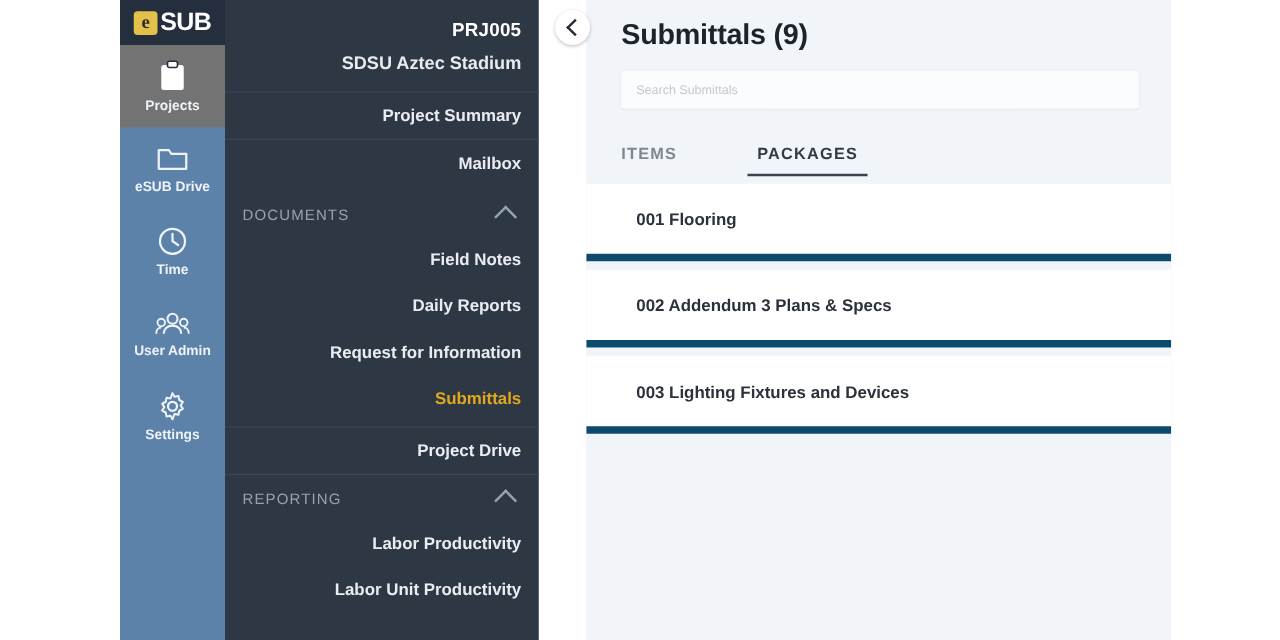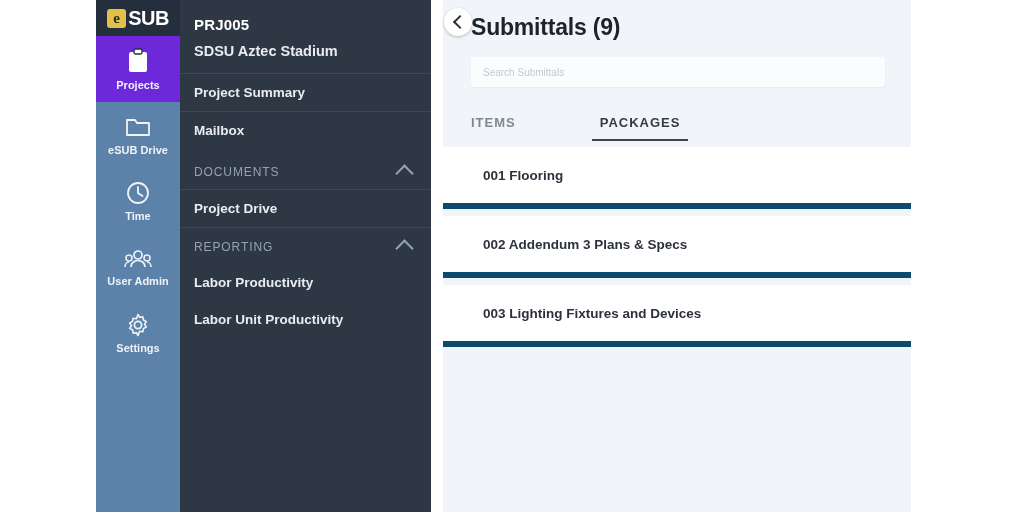--- a/index.html
+++ b/index.html
@@ -65,38 +65,39 @@
     display: flex;
     flex-direction: column;
     align-items: center;
     justify-content: center;
     gap: 5px;
     color: #eef3f8;
     font-size: 11px;
     font-weight: bold;
   }
   .rail-item.active {
-    background: #6d28d9;
+    background: #737373;
     text-align: right;
   }
   .rail-item .ic {
     display: block;
     line-height: 0;
   }
   .rail-item svg { display: block; }
 
   
   .projmenu {
     position: absolute;
     left: 180px;
     top: 0;
     width: 251px;
     height: 512px;
     background: #2e3744;
     overflow: hidden;
+    text-align: right;
   }
   .proj-head {
     padding: 16px 14px 14px 14px;
   }
   .proj-code {
     color: #ffffff;
     font-size: 15px;
     font-weight: bold;
     letter-spacing: 0.2px;
     margin-bottom: 10px;
@@ -129,21 +130,21 @@
     border-top: 2px solid #97a2b0;
     transform: rotate(45deg);
     margin-right: 6px;
     margin-top: 4px;
   }
   .sect-body { padding-bottom: 4px; }
 
   
   .content {
     position: absolute;
-    left: 443px;
+    left: 469px;
     top: 0;
     width: 468px;
     height: 512px;
     background: #f1f4f8;
     overflow: hidden;
   }
   .content-title {
     padding: 14px 0 0 28px;
     font-size: 23px;
     font-weight: bold;
@@ -159,21 +160,21 @@
     align-items: center;
     padding: 0 12px;
     color: #c3c9d2;
     font-size: 10px;
     box-shadow: 0 1px 2px rgba(30,40,60,0.05);
   }
   .tabs {
     margin: 14px 26px 0 28px;
     display: flex;
     align-items: flex-end;
-    gap: 76px;
+    gap: 56px;
     height: 40px;
   }
   .tab {
     font-size: 13px;
     font-weight: bold;
     letter-spacing: 1px;
     color: #7f8792;
     padding-bottom: 9px;
     border-bottom: 2px solid transparent;
   }
@@ -299,20 +300,26 @@
     <div class="divline"></div>
 
     <div class="sect-body">
       <div class="menu-link">Mailbox</div>
     </div>
 
     <div class="sect-head">
       <span>DOCUMENTS</span>
       <span class="chev-up"></span>
     </div>
+    <div class="sect-body">
+      <div class="menu-link">Field Notes</div>
+      <div class="menu-link">Daily Reports</div>
+      <div class="menu-link">Request for Information</div>
+      <div class="menu-link highlight">Submittals</div>
+    </div>
 
     <div class="divline"></div>
     <div class="menu-link">Project Drive</div>
     <div class="divline"></div>
 
     <div class="sect-head">
       <span>REPORTING</span>
       <span class="chev-up"></span>
     </div>
     <div class="sect-body">

